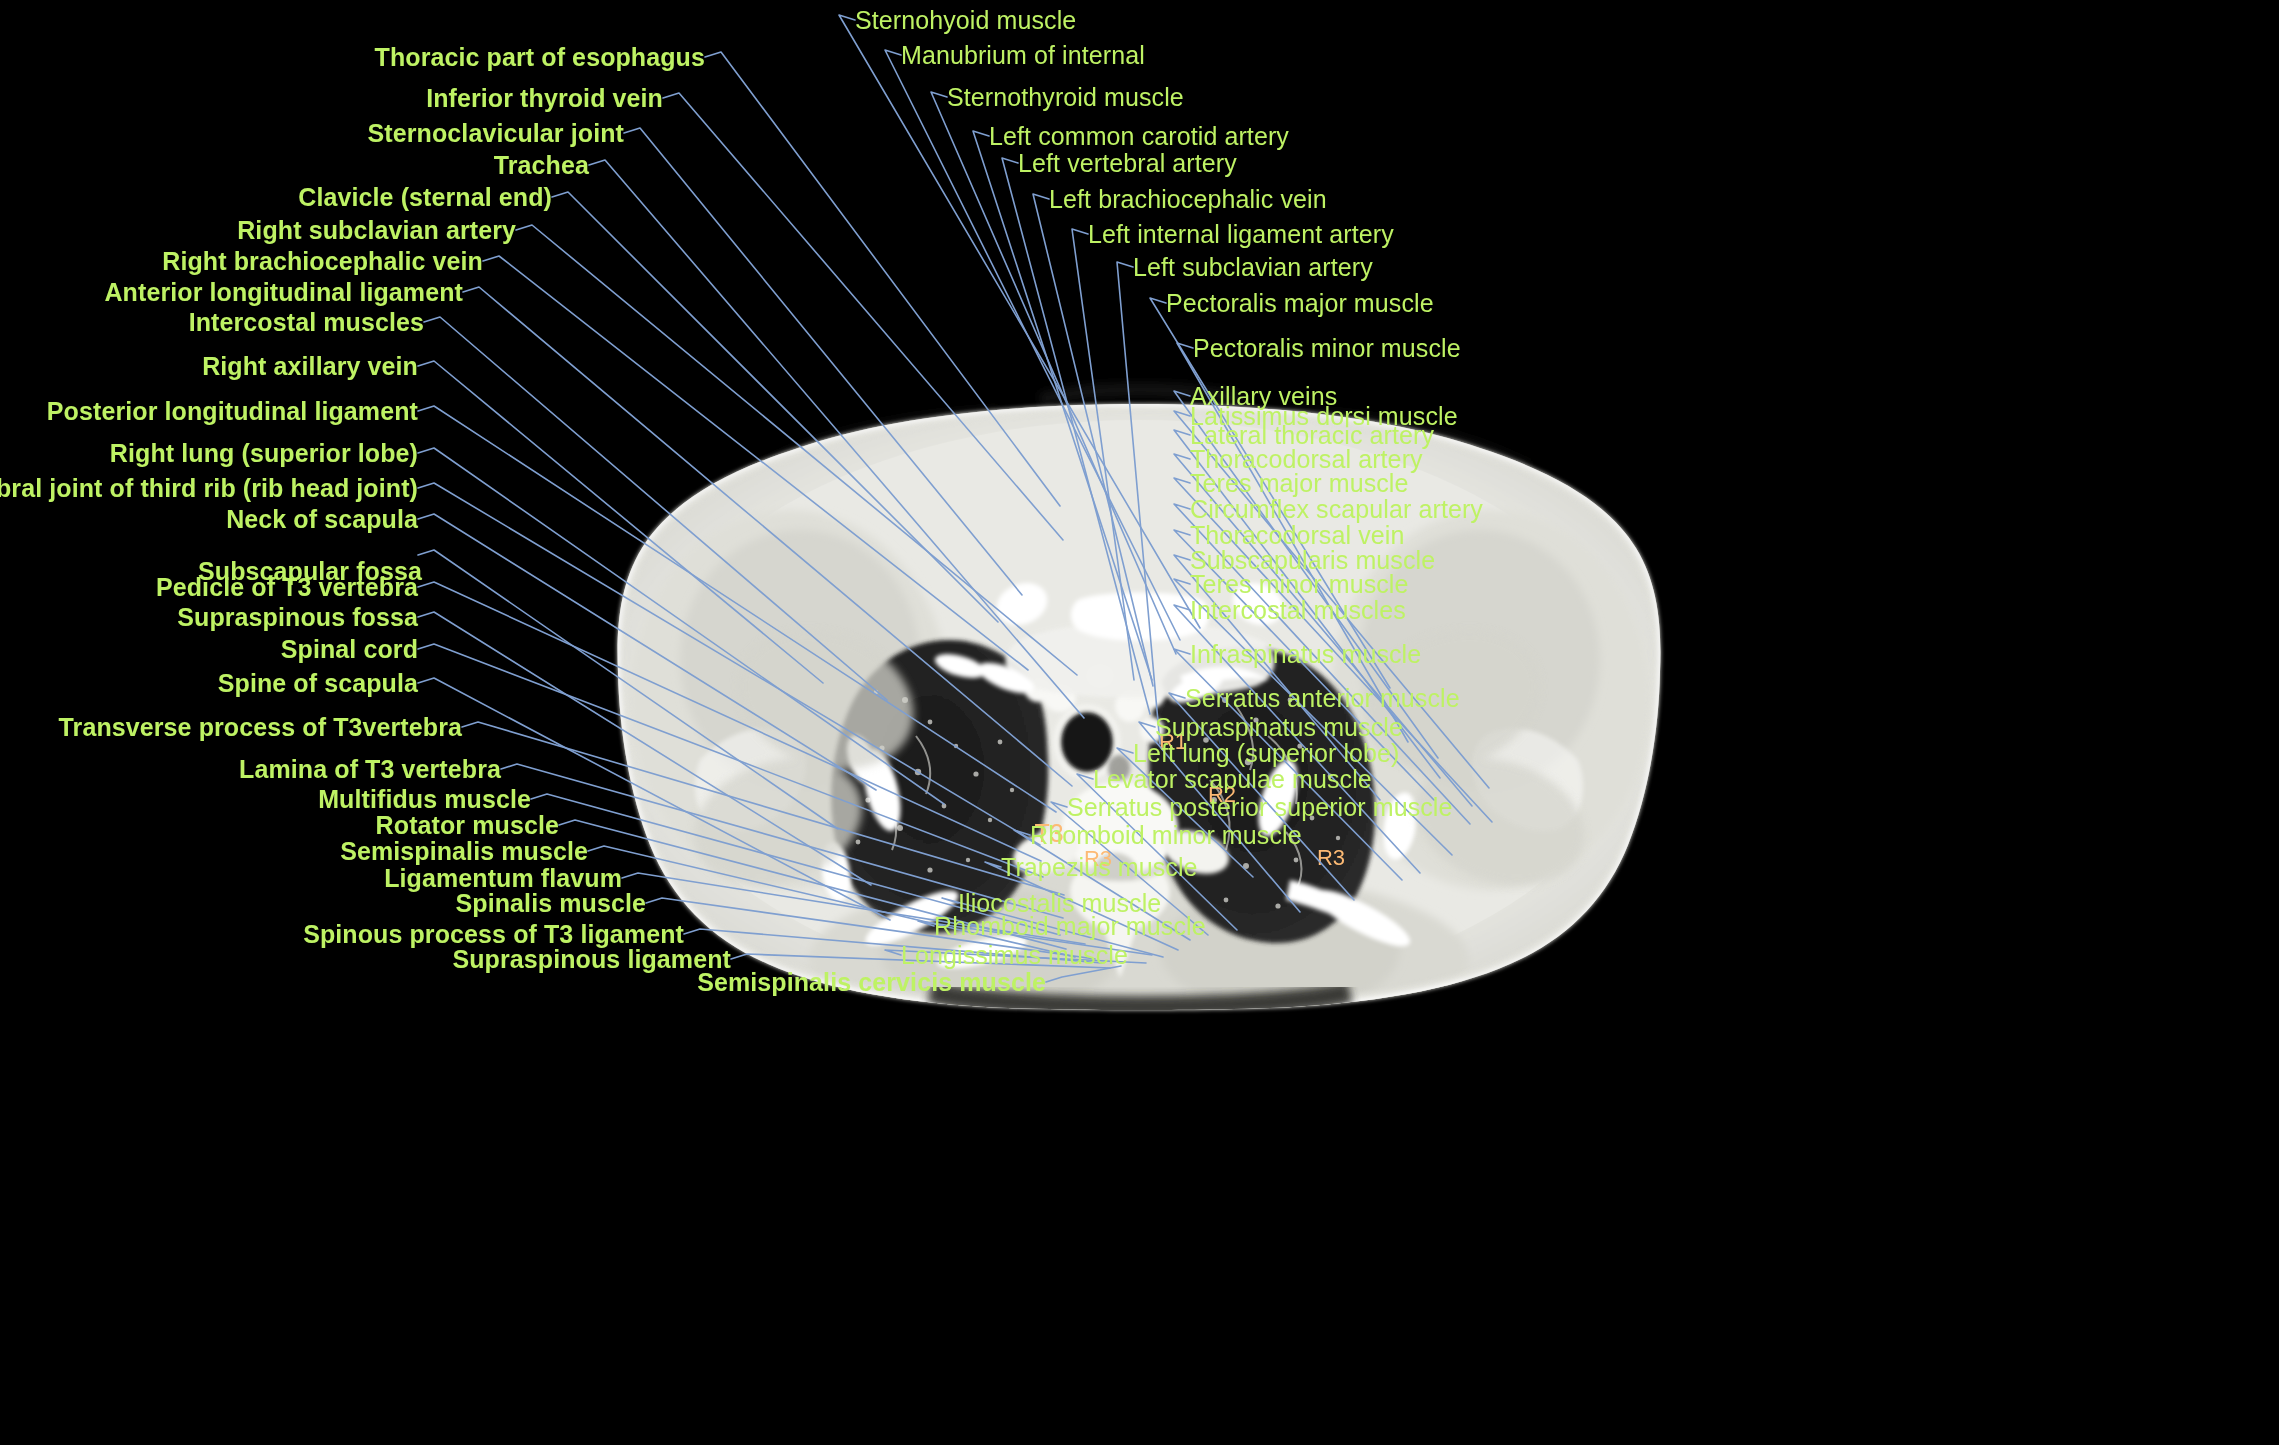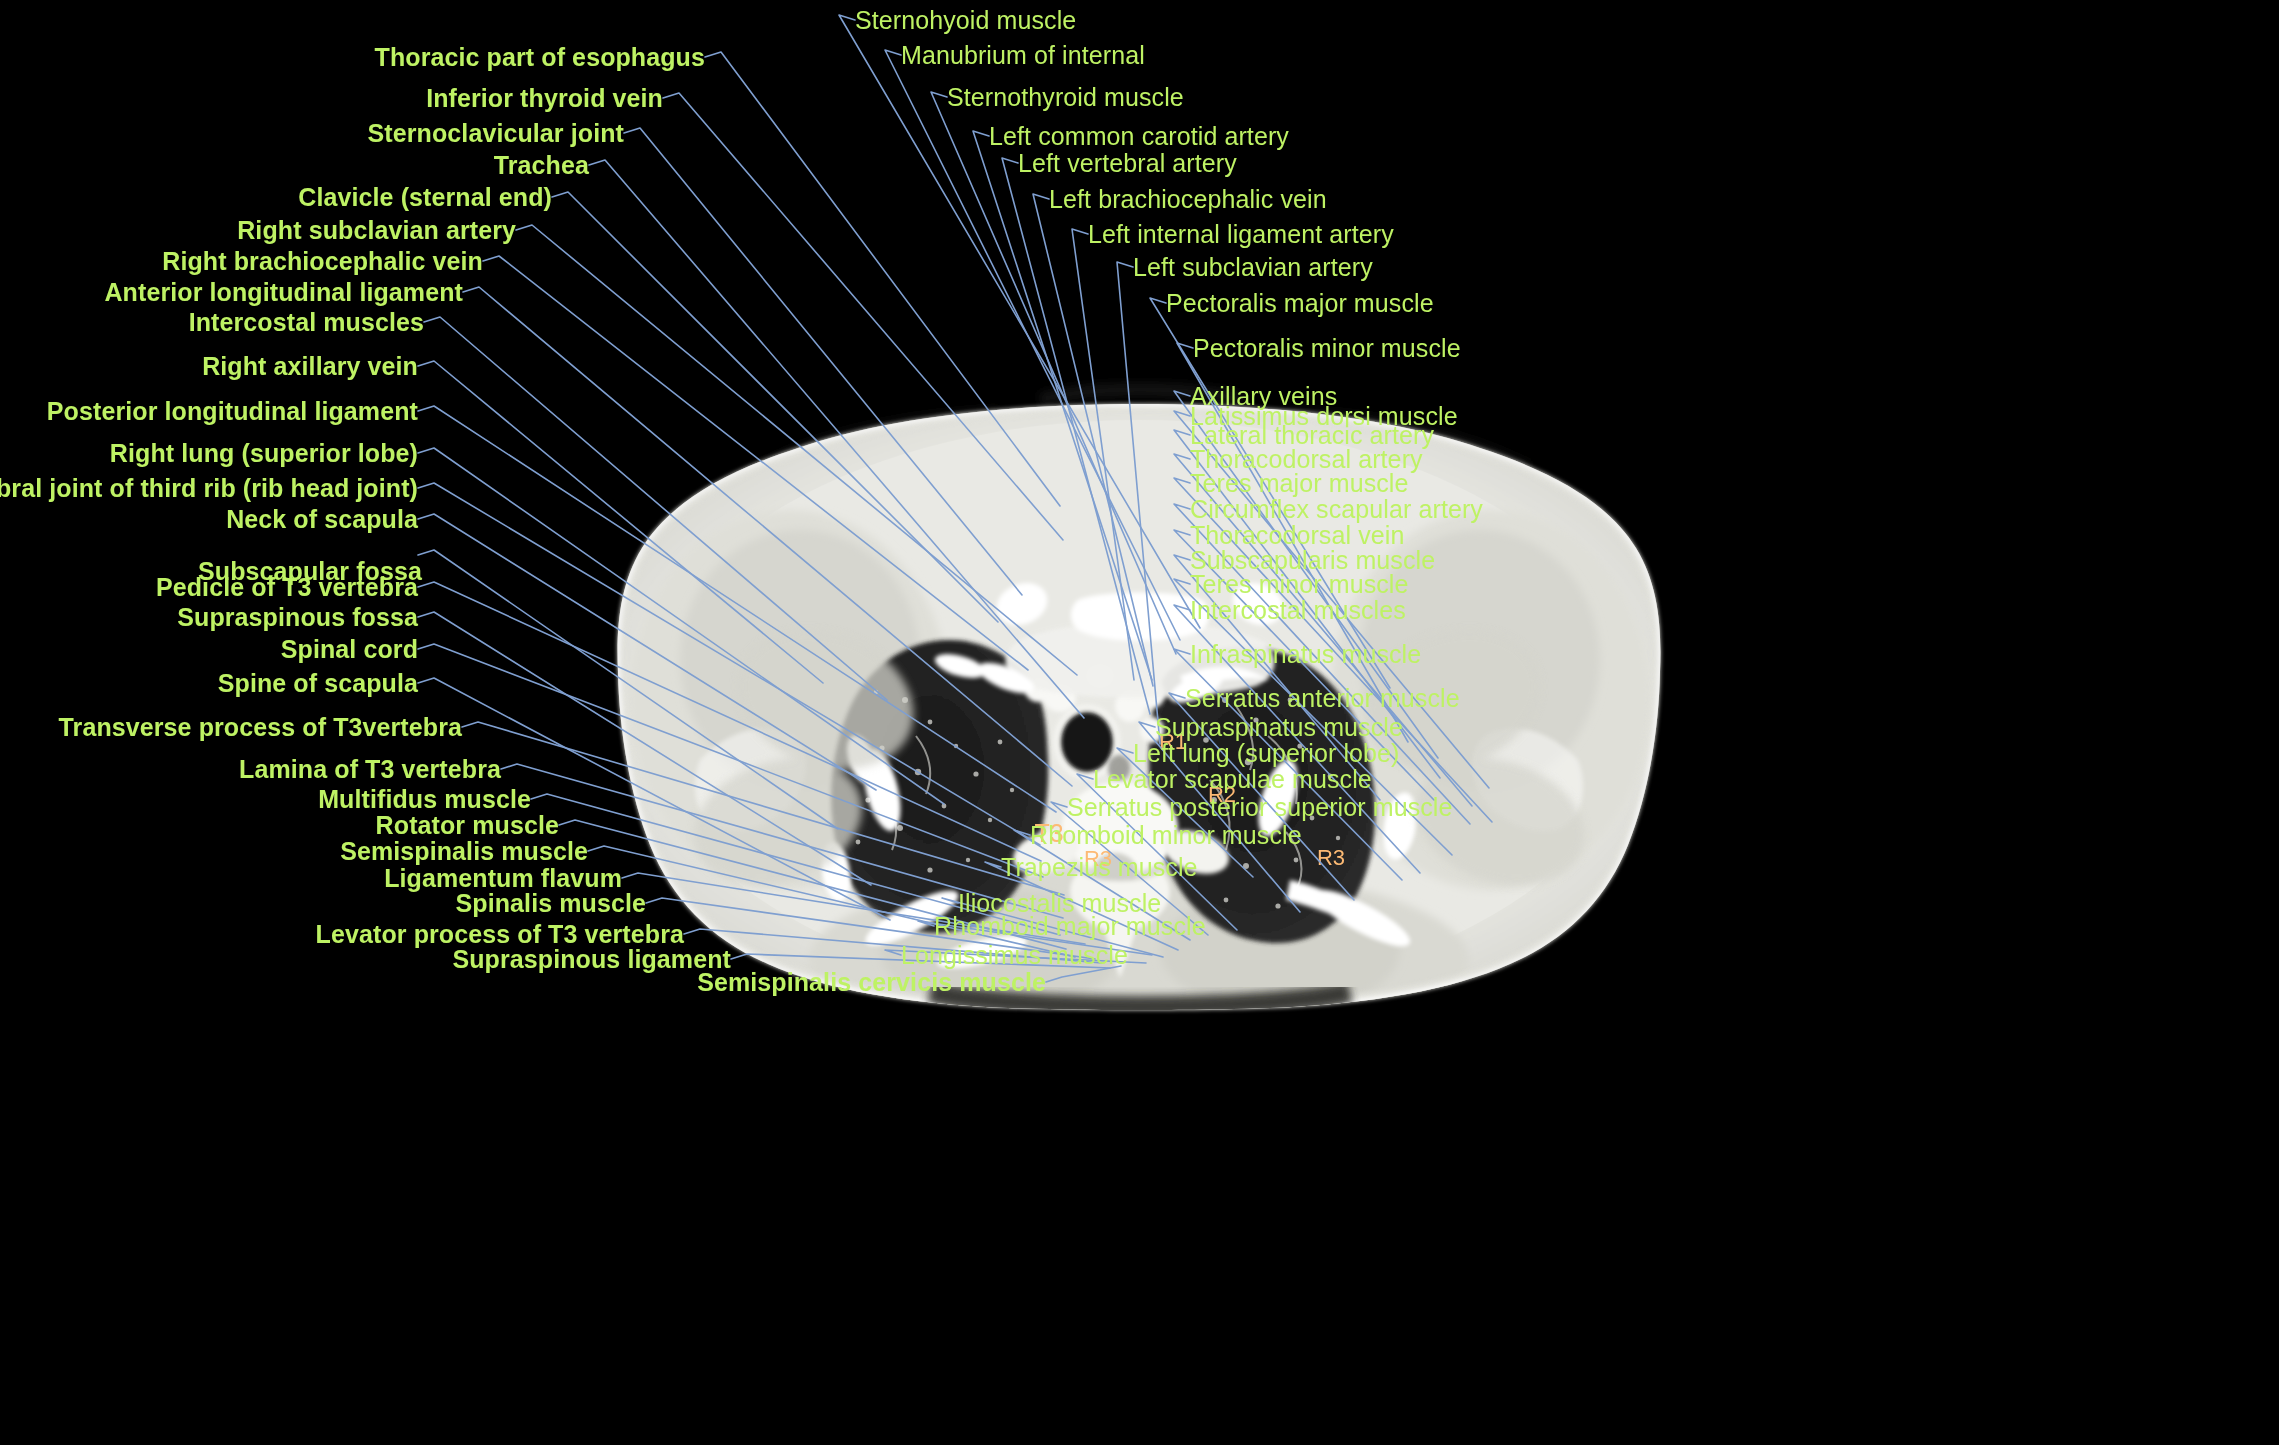--- a/index.html
+++ b/index.html
@@ -391,21 +391,21 @@
       <div class="lbl left" style="left: 418px; top: 617px;">Supraspinous fossa</div>
       <div class="lbl left" style="left: 418px; top: 649px;">Spinal cord</div>
       <div class="lbl left" style="left: 418px; top: 683px;">Spine of scapula</div>
       <div class="lbl left" style="left: 462px; top: 727px;">Transverse process of T3vertebra</div>
       <div class="lbl left" style="left: 501px; top: 769px;">Lamina of T3 vertebra</div>
       <div class="lbl left" style="left: 531px; top: 799px;">Multifidus muscle</div>
       <div class="lbl left" style="left: 559px; top: 825px;">Rotator muscle</div>
       <div class="lbl left" style="left: 588px; top: 851px;">Semispinalis muscle</div>
       <div class="lbl left" style="left: 622px; top: 878px;">Ligamentum flavum</div>
       <div class="lbl left" style="left: 646px; top: 903px;">Spinalis muscle</div>
-      <div class="lbl left" style="left: 684px; top: 934px;">Levator process of T3 vertebra</div>
+      <div class="lbl left" style="left: 684px; top: 934px;">Spinous process of T3 ligament</div>
       <div class="lbl left" style="left: 731px; top: 959px;">Supraspinous ligament</div>
       <div class="lbl left" style="left: 1046px; top: 982px;">Semispinalis cervicis muscle</div>
     </div>
   <div id="labels-right">
       <div class="lbl right" style="left: 855px; top: 20px;">Sternohyoid muscle</div>
       <div class="lbl right" style="left: 901px; top: 55px;">Manubrium of internal</div>
       <div class="lbl right" style="left: 947px; top: 97px;">Sternothyroid muscle</div>
       <div class="lbl right" style="left: 989px; top: 136px;">Left common carotid artery</div>
       <div class="lbl right" style="left: 1018px; top: 163px;">Left vertebral artery</div>
       <div class="lbl right" style="left: 1049px; top: 199px;">Left brachiocephalic vein</div>

